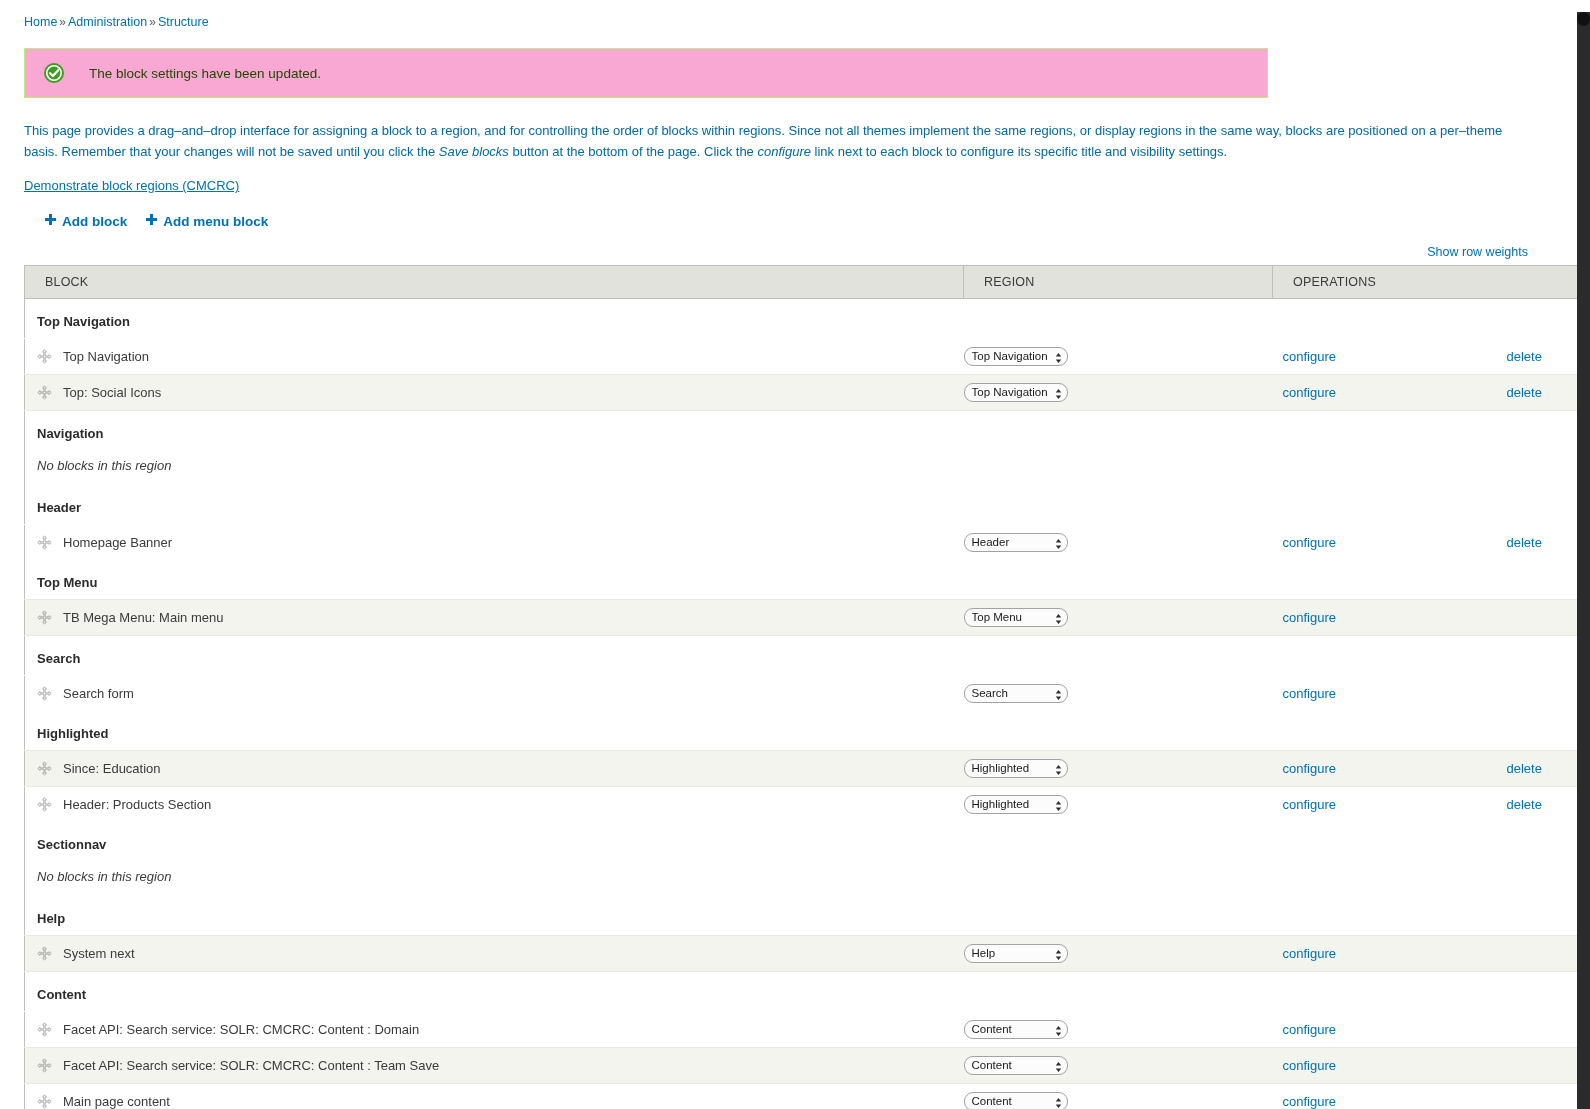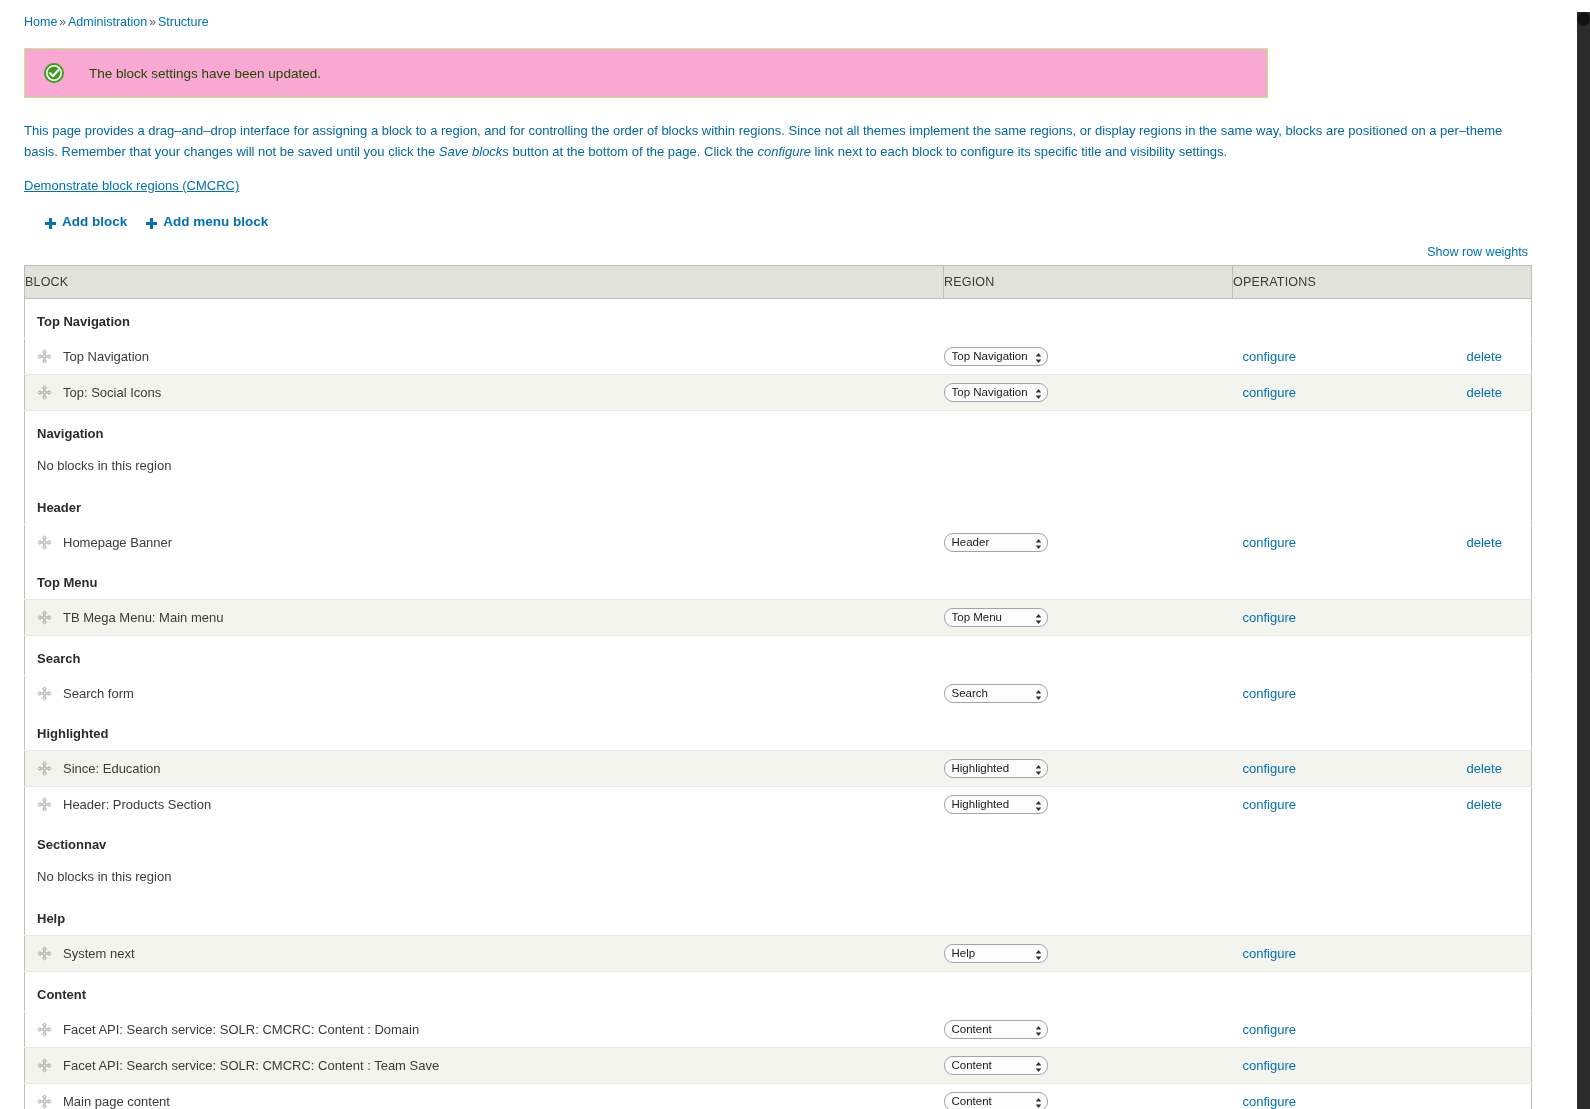--- a/index.html
+++ b/index.html
@@ -85,21 +85,21 @@
     padding-left: 21px;
     display: flex;
     gap: 19px;
     align-items: center;
   }
   .action-link {
     font-size: 13.5px;
     font-weight: bold;
     color: #0071b3;
     display: inline-flex;
-    align-items: flex-end;
+    align-items: flex-start;
     gap: 6px;
   }
   .plus-icon {
     display: inline-block;
     width: 11px;
     height: 11px;
     position: relative;
   }
   .plus-icon::before, .plus-icon::after {
     content: "";
@@ -125,21 +125,21 @@
     border: 1px solid #bebfb9;
     table-layout: fixed;
   }
   table.blocks th {
     background: #e1e2dc;
     border-bottom: 1px solid #bebfb9;
     text-align: left;
     font-size: 12.5px;
     font-weight: normal;
     color: #3b3b3b;
-    padding: 7px 0 8px 0;
+    padding: 7px 0 8px 20px;
     letter-spacing: 0.2px;
     height: 17px;
   }
   th.col-block  { width: 918px; }
   th.col-region { width: 288px; border-left: 1px solid #bebfb9; }
   th.col-ops    { width: 298px; border-left: 1px solid #bebfb9; }
 
   table.blocks td {
     padding: 0;
     vertical-align: middle;
@@ -147,20 +147,21 @@
 
   tr.region-title td {
     font-weight: bold;
     font-size: 13px;
     color: #2b2b2b;
     padding: 13px 0 8px 12px;
     background: #ffffff;
     height: 18px;
   }
   tr.empty-region td {
+    font-style: italic;
     font-size: 13px;
     color: #3b3b3b;
     padding: 8px 0 12px 12px;
     background: #ffffff;
   }
 
   tr.block-row td {
     height: 35px;
     background: #ffffff;
     border-top: 1px solid transparent;

